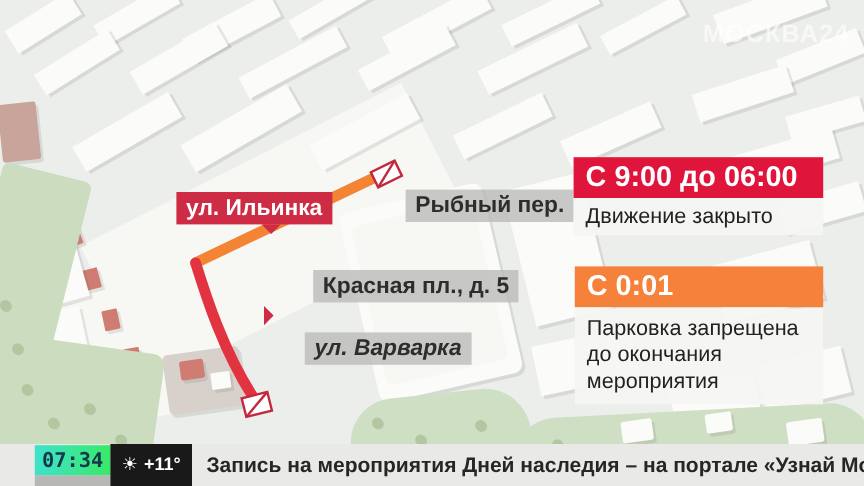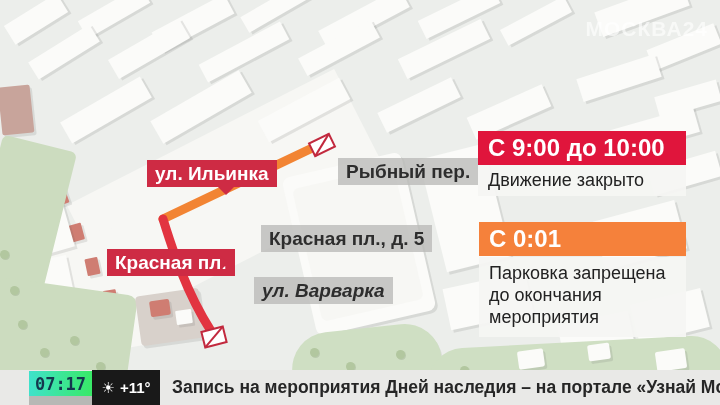--- a/index.html
+++ b/index.html
@@ -138,33 +138,32 @@
   <div class="watermark">МОСКВА24</div>
 
 
   <div class="lbl red" style="left:147px;top:160px;">ул. Ильинка</div>
   <div class="ptr down" style="left:218px;top:187px;"></div>
 
   <div class="lbl gray" style="left:338px;top:158px;">Рыбный пер.</div>
 
   <div class="lbl gray" style="left:261px;top:225px;">Красная пл., д. 5</div>
 
-  <div class="lbl red" style="left:107px;top:249px;">Красная пл.</div>
   <div class="ptr right" style="left:220px;top:255px;"></div>
 
   <div class="lbl gray" style="left:254px;top:277px;font-style:italic;">ул. Варварка</div>
 
-  <div class="timebox" style="left:478px;top:131px;width:188px;background:#e0153c;">С 9:00 до 10:00</div>
+  <div class="timebox" style="left:478px;top:131px;width:188px;background:#e0153c;">С 9:00 до 06:00</div>
   <div class="notebox" style="left:478px;top:165px;width:188px;height:31px;line-height:31px;padding:0 10px;">Движение закрыто</div>
 
   <div class="timebox" style="left:479px;top:222px;width:187px;background:#f5813b;">С 0:01</div>
   <div class="notebox" style="left:479px;top:257px;width:187px;padding:6px 10px 8px;line-height:1.22;">Парковка запрещена до окончания мероприятия</div>
 
   <div class="ticker-bar"></div>
   <div class="ticker-text">Запись на мероприятия Дней наследия – на портале «Узнай Москву»</div>
   <div class="clock-base"></div>
-  <div class="clock">07:17</div>
+  <div class="clock">07:34</div>
   <div class="weather">
     <span class="sun">☀</span>
     <span class="temp">+11°</span>
   </div>
 
 </div>
 
 </body></html>

